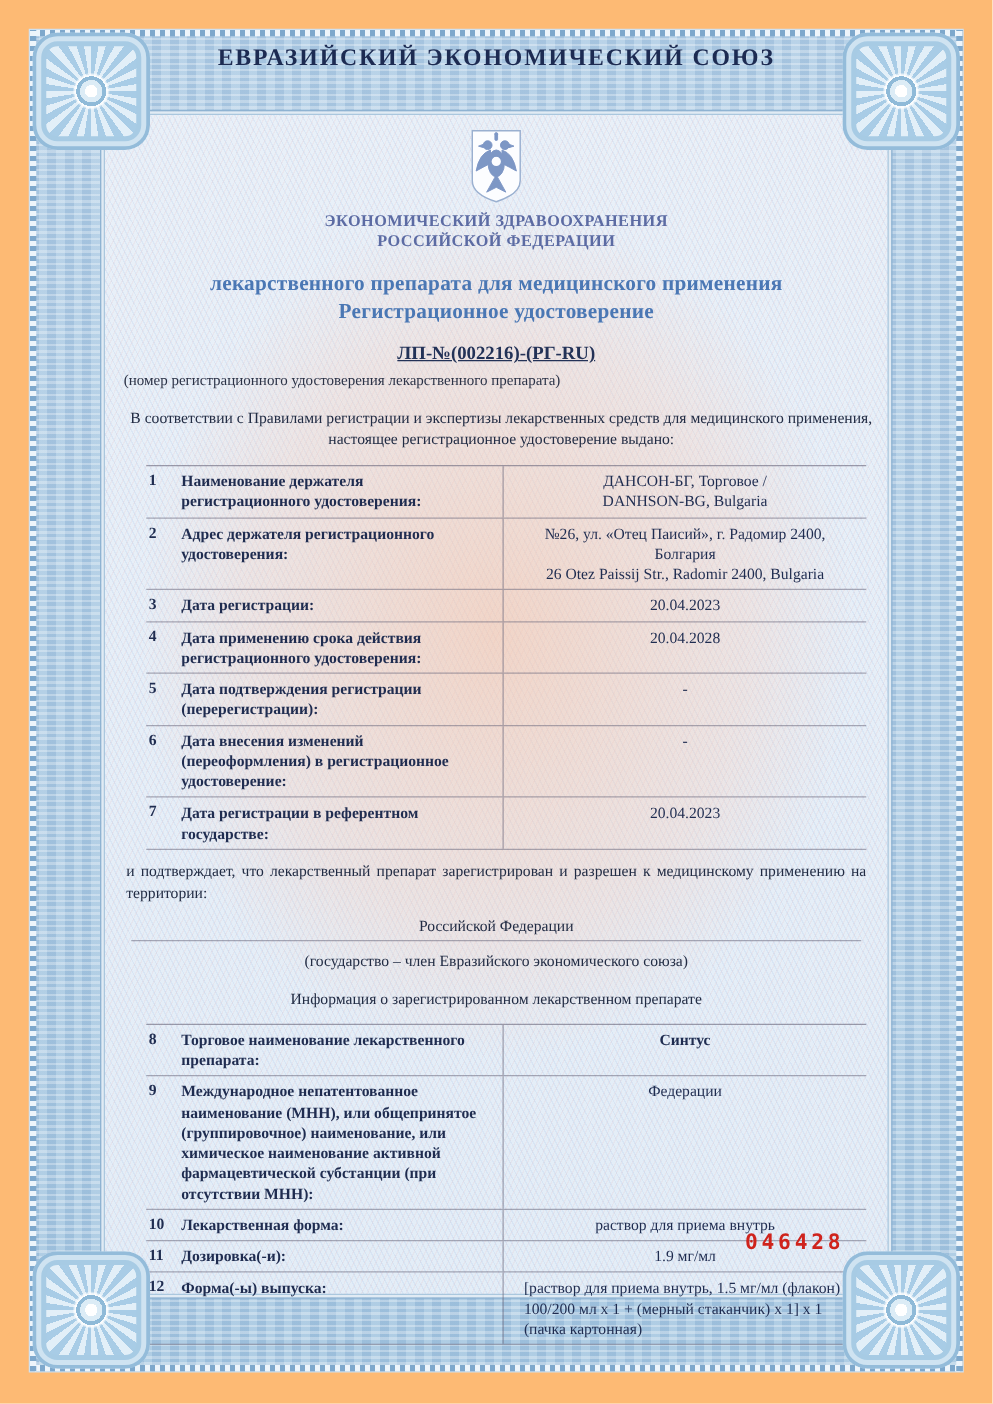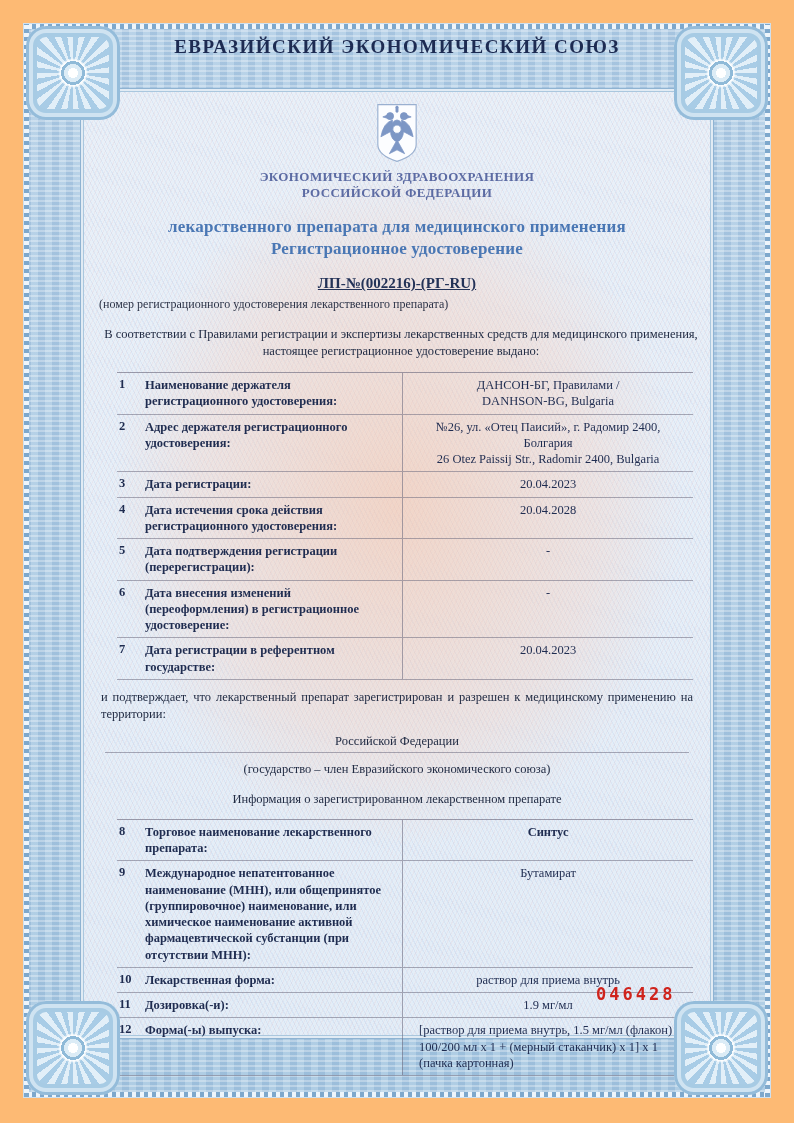--- a/index.html
+++ b/index.html
@@ -139,42 +139,42 @@
       <div class="regno-caption">(номер регистрационного удостоверения лекарственного препарата)</div>
 
       <div class="intro">В соответствии с Правилами регистрации и экспертизы лекарственных средств для медицинского применения, настоящее регистрационное удостоверение выдано:</div>
 
       <div class="tbl">
         <div class="row r-h40">
           <div class="cell-l">
               <span class="num">1</span>
               <span class="lbl">Наименование держателя регистрационного удостоверения:</span>
             </div>
-          <div class="cell-v">ДАНСОН-БГ, Правилами /
+          <div class="cell-v">ДАНСОН-БГ, Торговое /
 DANHSON-BG, Bulgaria</div>
         </div>
         <div class="row r-h40">
           <div class="cell-l">
               <span class="num">2</span>
               <span class="lbl">Адрес держателя регистрационного удостоверения:</span>
             </div>
           <div class="cell-v">№26, ул. «Отец Паисий», г. Радомир 2400, Болгария
 26 Otez Paissij Str., Radomir 2400, Bulgaria</div>
         </div>
         <div class="row r-h21">
           <div class="cell-l">
               <span class="num">3</span>
               <span class="lbl">Дата регистрации:</span>
             </div>
           <div class="cell-v">20.04.2023</div>
         </div>
         <div class="row r-h34">
           <div class="cell-l">
               <span class="num">4</span>
-              <span class="lbl">Дата истечения срока действия регистрационного удостоверения:</span>
+              <span class="lbl">Дата применению срока действия регистрационного удостоверения:</span>
             </div>
           <div class="cell-v">20.04.2028</div>
         </div>
         <div class="row r-h34">
           <div class="cell-l">
               <span class="num">5</span>
               <span class="lbl">Дата подтверждения регистрации (перерегистрации):</span>
             </div>
           <div class="cell-v">-</div>
         </div>
@@ -208,21 +208,21 @@
               <span class="num">8</span>
               <span class="lbl">Торговое наименование лекарственного препарата:</span>
             </div>
           <div class="cell-v bold">Синтус</div>
         </div>
         <div class="row r-h92">
           <div class="cell-l">
               <span class="num">9</span>
               <span class="lbl">Международное непатентованное наименование (МНН), или общепринятое (группировочное) наименование, или химическое наименование активной фармацевтической субстанции (при отсутствии МНН):</span>
             </div>
-          <div class="cell-v">Бутамират</div>
+          <div class="cell-v">Федерации</div>
         </div>
         <div class="row r-h26">
           <div class="cell-l">
               <span class="num">10</span>
               <span class="lbl">Лекарственная форма:</span>
             </div>
           <div class="cell-v">раствор для приема внутрь</div>
         </div>
         <div class="row r-h26">
           <div class="cell-l">

